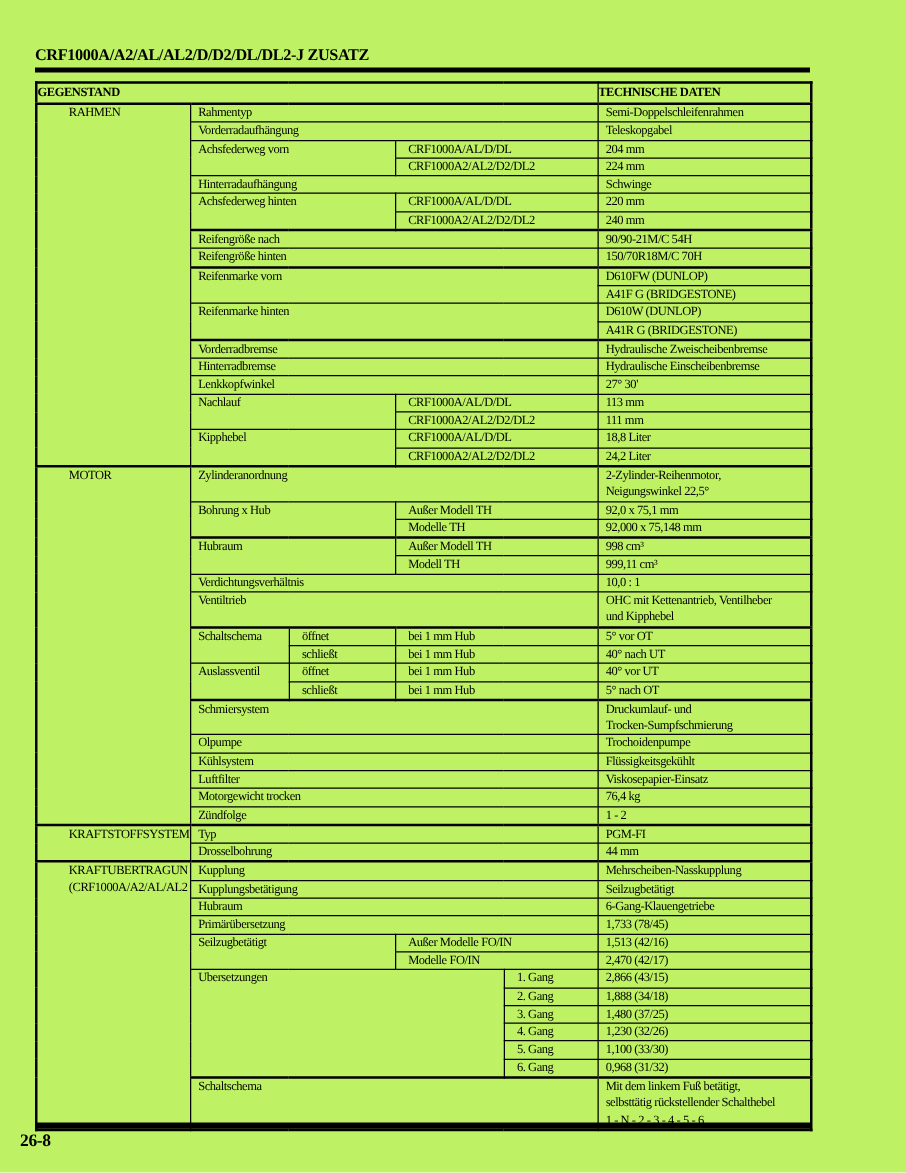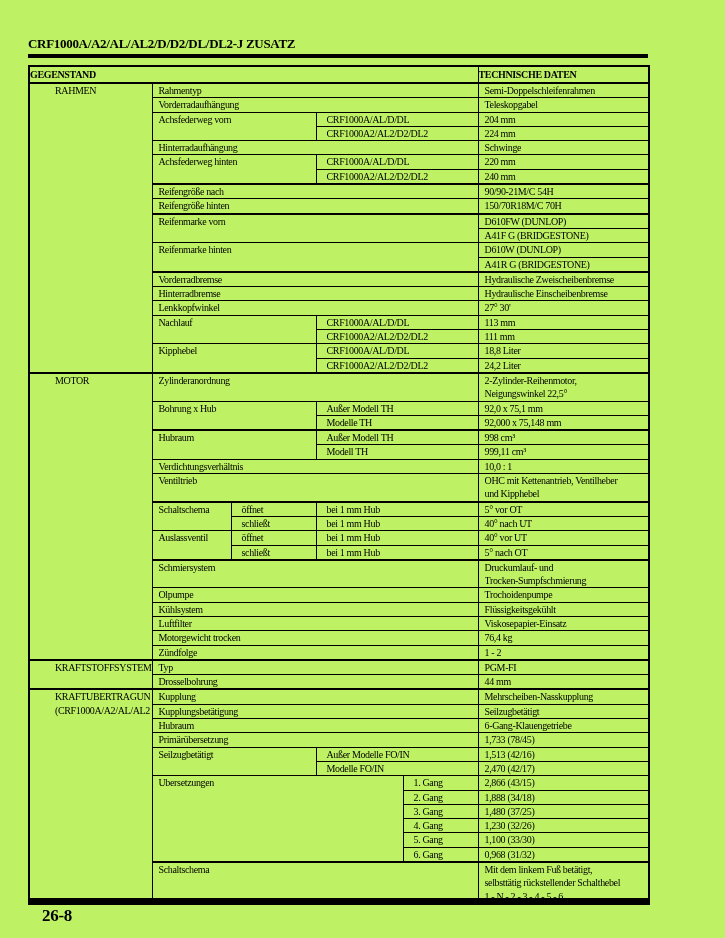--- a/index.html
+++ b/index.html
@@ -2,21 +2,21 @@
 <html><head>
 <meta charset="utf-8">
 <style>
   html,body{margin:0;padding:0;background:#fff;}
   .page{position:relative;width:725px;height:938px;background:#bef264;color:#000;
         font-family:Liberation Serif, serif;overflow:hidden;}
   .doc-title{position:absolute;left:28px;top:36px;font-size:13px;font-weight:bold;
              letter-spacing:-0.3px;white-space:nowrap;}
   .top-rule{position:absolute;left:28px;top:54px;width:620px;height:4px;background:#000;}
   .bottom-rule{position:absolute;left:28px;top:898px;width:620px;height:5px;background:#000;}
-  .page-num{position:absolute;left:42px;top:906px;font-size:17px;font-weight:bold;letter-spacing:-0.3px;}
+  .page-num{position:absolute;left:16px;top:906px;font-size:14px;font-weight:bold;letter-spacing:-0.3px;}
 
   table.spec{position:absolute;left:28px;top:65px;width:620px;border-collapse:collapse;
              table-layout:fixed;border:2px solid #000;}
   table.spec td{border:1px solid #000;font-size:10px;letter-spacing:-0.35px;line-height:13.3px;
                 height:13.3px;padding:0 2px 0 6px;vertical-align:top;overflow:hidden;
                 white-space:nowrap;}
   table.spec td.hd{font-weight:bold;height:15px;line-height:15px;padding:0;}
   table.spec td.cat{padding-left:25px;}
   table.spec td.sub{padding-left:10px;margin-left:28px;}
   table.spec tr.t2 td{border-top-width:2px;}

